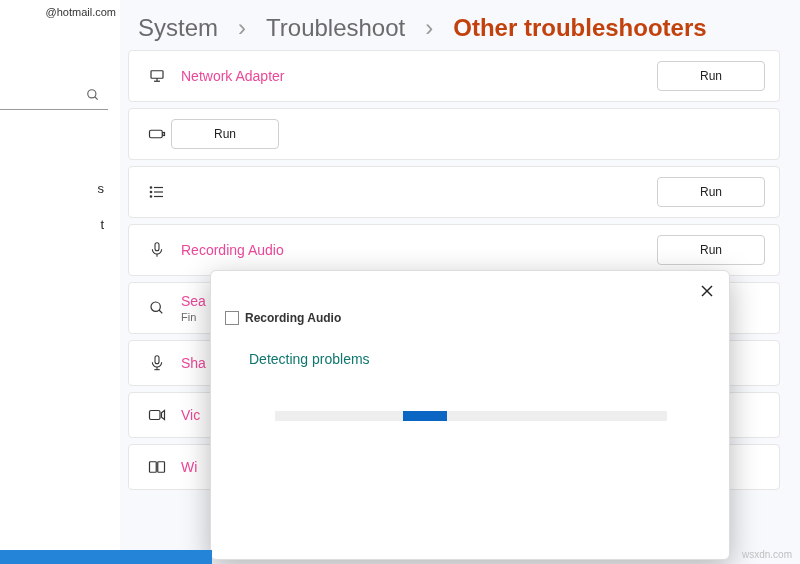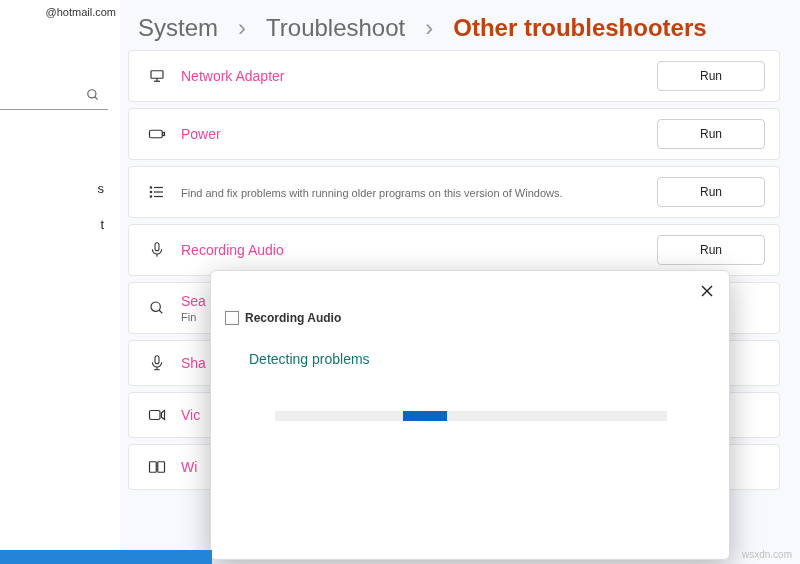--- a/index.html
+++ b/index.html
@@ -95,39 +95,35 @@
       <div class="runbtn">Run</div>
     </div>
 
     <div class="card">
       <span class="ic">
         <svg width="18" height="14" viewBox="0 0 24 16" fill="none" stroke="#333" stroke-width="1.6">
             <rect x="2" y="3" width="17" height="10" rx="2"></rect>
             <rect x="20" y="6" width="2" height="4"></rect>
           </svg>
       </span>
-      <div class="txt">
-          <div class="ttl">Power</div>
-        </div>
       <div class="runbtn">Run</div>
     </div>
 
     <div class="card">
       <span class="ic">
         <svg width="18" height="18" viewBox="0 0 24 24" fill="none" stroke="#333" stroke-width="1.6">
             <line x1="8" y1="6" x2="20" y2="6"></line>
             <line x1="8" y1="12" x2="20" y2="12"></line>
             <line x1="8" y1="18" x2="20" y2="18"></line>
             <circle cx="4" cy="6" r="1"></circle>
             <circle cx="4" cy="12" r="1"></circle>
             <circle cx="4" cy="18" r="1"></circle>
           </svg>
       </span>
       <div class="txt">
-        <div class="sub">Find and fix problems with running older programs on this version of Windows.</div>
       </div>
       <div class="runbtn">Run</div>
     </div>
 
     <div class="card">
       <span class="ic">
         <svg width="16" height="18" viewBox="0 0 24 26" fill="none" stroke="#333" stroke-width="1.6">
             <rect x="9" y="2" width="6" height="12" rx="3"></rect>
             <path d="M5 12a7 7 0 0 0 14 0"></path>
             <line x1="12" y1="19" x2="12" y2="23"></line>

